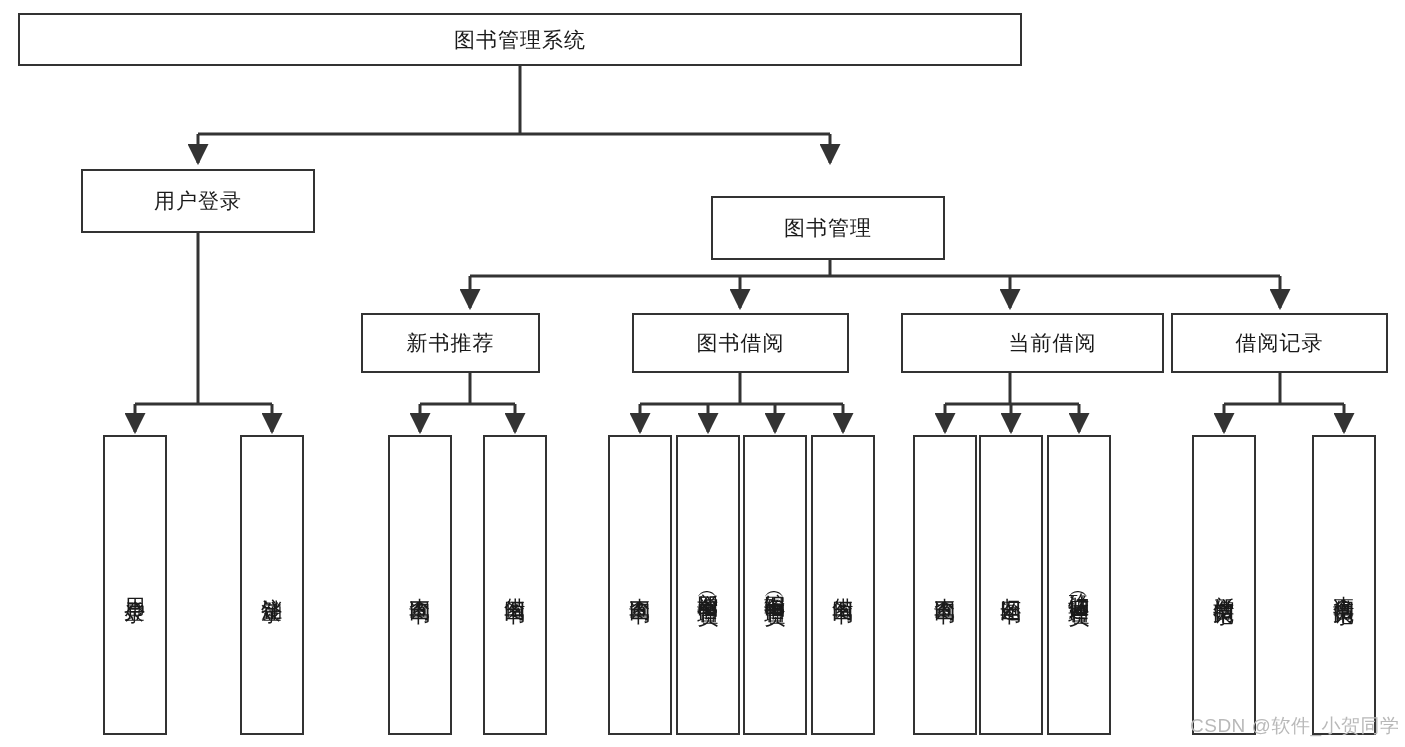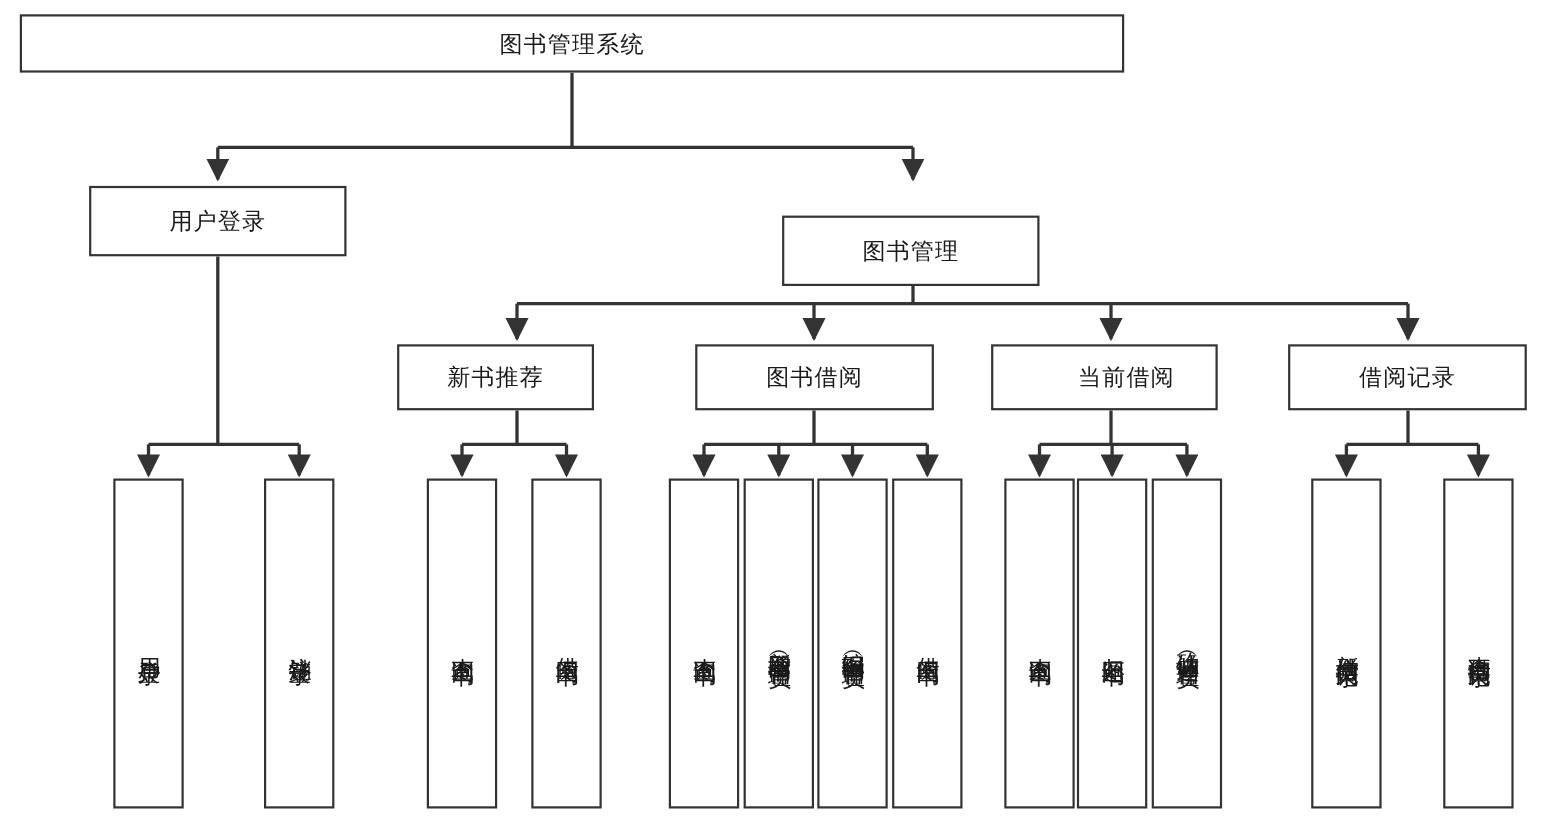--- a/index.html
+++ b/index.html
@@ -129,21 +129,21 @@
   <div class="node horiz" style="left:711px; top:169px; width:234px; height:64px;margin-top:27px;">
     <span>图书管理</span>
   </div>
 
   <div class="node horiz" style="left:361px; top:313px; width:179px; height:60px;">
     <span>新书推荐</span>
   </div>
   <div class="node horiz" style="left:632px; top:313px; width:217px; height:60px;font-family:Liberation Mono, monospace;">
     <span>图书借阅</span>
   </div>
-  <div class="node horiz" style="left:901px; top:313px; width:206px; height:60px;padding-left:40px;">
+  <div class="node horiz" style="left:901px; top:313px; width:263px; height:60px;padding-left:40px;">
     <span>当前借阅</span>
   </div>
   <div class="node horiz" style="left:1171px; top:313px; width:217px; height:60px;">
     <span>借阅记录</span>
   </div>
 
   <div class="node vert" style="left:103px; top:435px; width:64px; height:300px;">
     <span class="vtext">用户登录</span>
   </div>
   <div class="node vert" style="left:240px; top:435px; width:64px; height:300px;">
@@ -180,14 +180,15 @@
     <span class="vtext">确认归还（管理员）</span>
   </div>
 
   <div class="node vert" style="left:1192px; top:435px; width:64px; height:300px;">
     <span class="vtext">新增借阅记录</span>
   </div>
   <div class="node vert" style="left:1312px; top:435px; width:64px; height:300px;">
     <span class="vtext">查询借阅记录</span>
   </div>
 
+  <div class="watermark" style="left:1190px; top:713px;">CSDN @软件_小贺同学</div>
 
 </div>
 
 </body></html>

